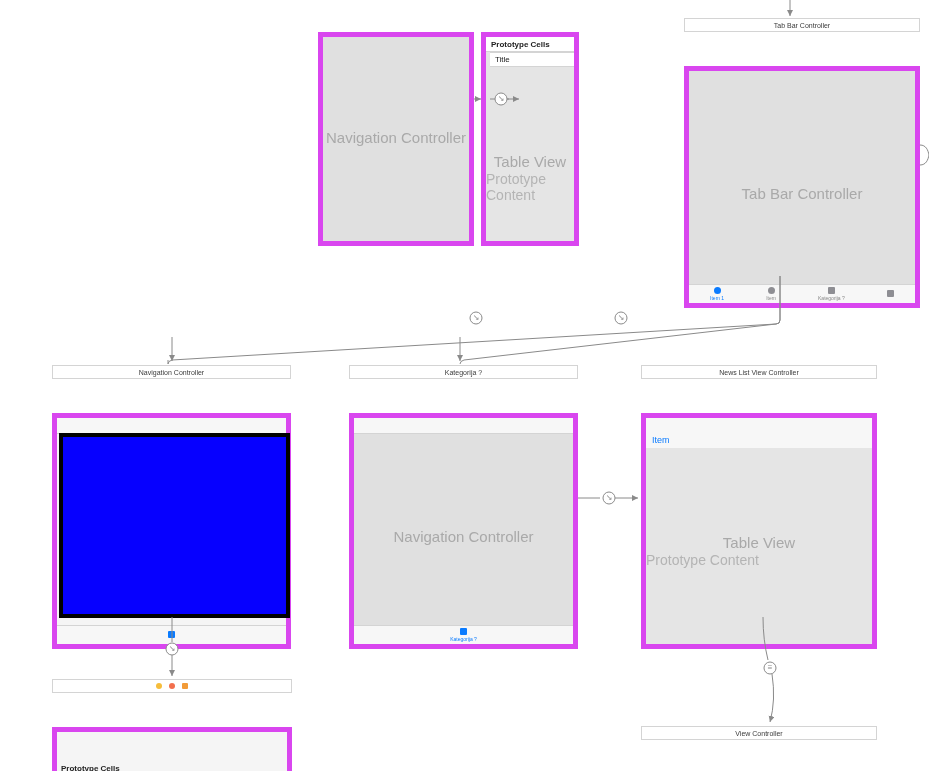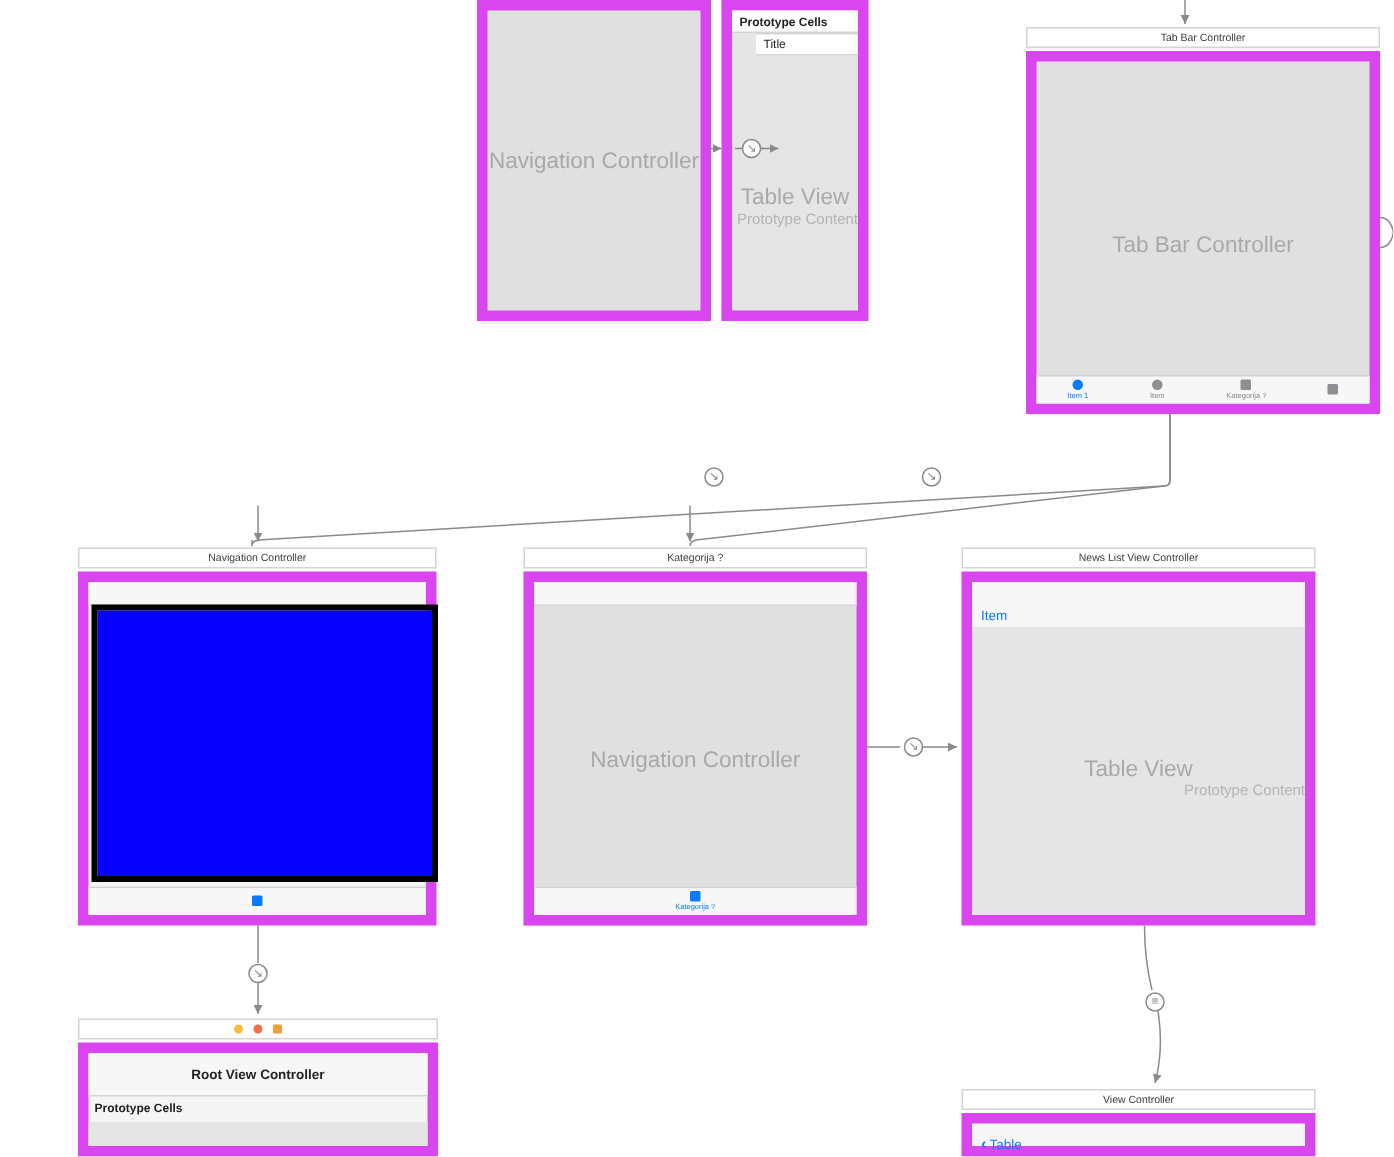--- a/index.html
+++ b/index.html
@@ -10,22 +10,23 @@
     background: #ffffff;
     font-family: -apple-system, "Helvetica Neue", Arial, sans-serif;
     overflow: hidden;
     position: relative;
   }
 
   
   .scene {
     position: absolute;
     background: #e0e0e0;
-    border: 7px solid #d946ef;
+    border: 5px solid #d946ef;
     box-sizing: border-box;
+    margin-top: 32px;
   }
   .scene-title-bar {
     position: absolute;
     background: #ffffff;
     border: 1px solid #d4d4d4;
     box-sizing: border-box;
     font-size: 7px;
     display: flex;
     align-items: center;
     justify-content: center;
@@ -38,23 +39,23 @@
     position: absolute;
     width: 100%;
     text-align: center;
     color: #a9a9a9;
     font-size: 15px;
     font-weight: 500;
   }
   .sub-label {
     position: absolute;
     width: 100%;
-    text-align: right;
+    text-align: left;
     color: #b4b4b4;
-    font-size: 10px;
+    font-size: 14px;
   }
 
   
   .tab-bar {
     position: absolute;
     bottom: 0;
     left: 0;
     right: 0;
     height: 18px;
     background: #f7f7f7;
@@ -210,21 +211,21 @@
 </style>
 </head>
 <body>
 
 <div class="scene" style="left:318px; top:0px; width:156px; height:214px;">
   <div class="big-label" style="top:92px;">Navigation Controller</div>
 </div>
 
 <div class="scene" style="left:481px; top:0px; width:98px; height:214px; background:#e5e5e5;">
   <div class="cell-label" style="left:0; top:0; right:0; height:15px; border-top:none;">Prototype Cells</div>
-  <div class="cell-label" style="left:16px; top:15px; right:0; height:15px; font-weight:500;">Title</div>
+  <div class="cell-label" style="left:4px; top:15px; right:0; height:15px; font-weight:500;">Title</div>
   <div class="big-label" style="top:116px;">Table View</div>
   <div class="sub-label" style="top:134px;">Prototype Content</div>
 </div>
 
 <div class="scene-title-bar" style="left:684px; top:18px; width:236px; height:14px;">Tab Bar Controller</div>
 
 <div class="scene" style="left:684px; top:34px; width:236px; height:242px;">
   <div class="big-label" style="top:114px;">Tab Bar Controller</div>
   <div class="tab-bar">
     <div class="tab-item active">
@@ -282,23 +283,20 @@
 
 <div class="scene-title-bar" style="left:52px; top:679px; width:240px; height:14px;">
   <div class="dock">
     <div class="dot d1"></div>
     <div class="dot d2"></div>
     <div class="dot d3"></div>
   </div>
 </div>
 
 <div class="scene" style="left:52px; top:695px; width:240px; height:76px; background:#f5f5f5;">
-  <div class="nav-bar" style="height:28px; display:flex; align-items:center; justify-content:center; font-size:9px; font-weight:600; color:#222;">
-    <span>Root View Controller</span>
-  </div>
   <div class="sub-sec-label" style="top:32px;">Prototype Cells</div>
   <div style="position:absolute; left:0; top:46px; right:0; bottom:0; background:#e5e5e5;"></div>
 </div>
 
 <div class="scene-title-bar" style="left:641px; top:726px; width:236px; height:14px;">View Controller</div>
 
 <div class="scene" style="left:641px; top:742px; width:236px; height:29px; background:#f7f7f7;">
   <div class="back-label" style="left:6px; top:8px;">
     <span class="chev">‹</span>
     <span>Table</span>

